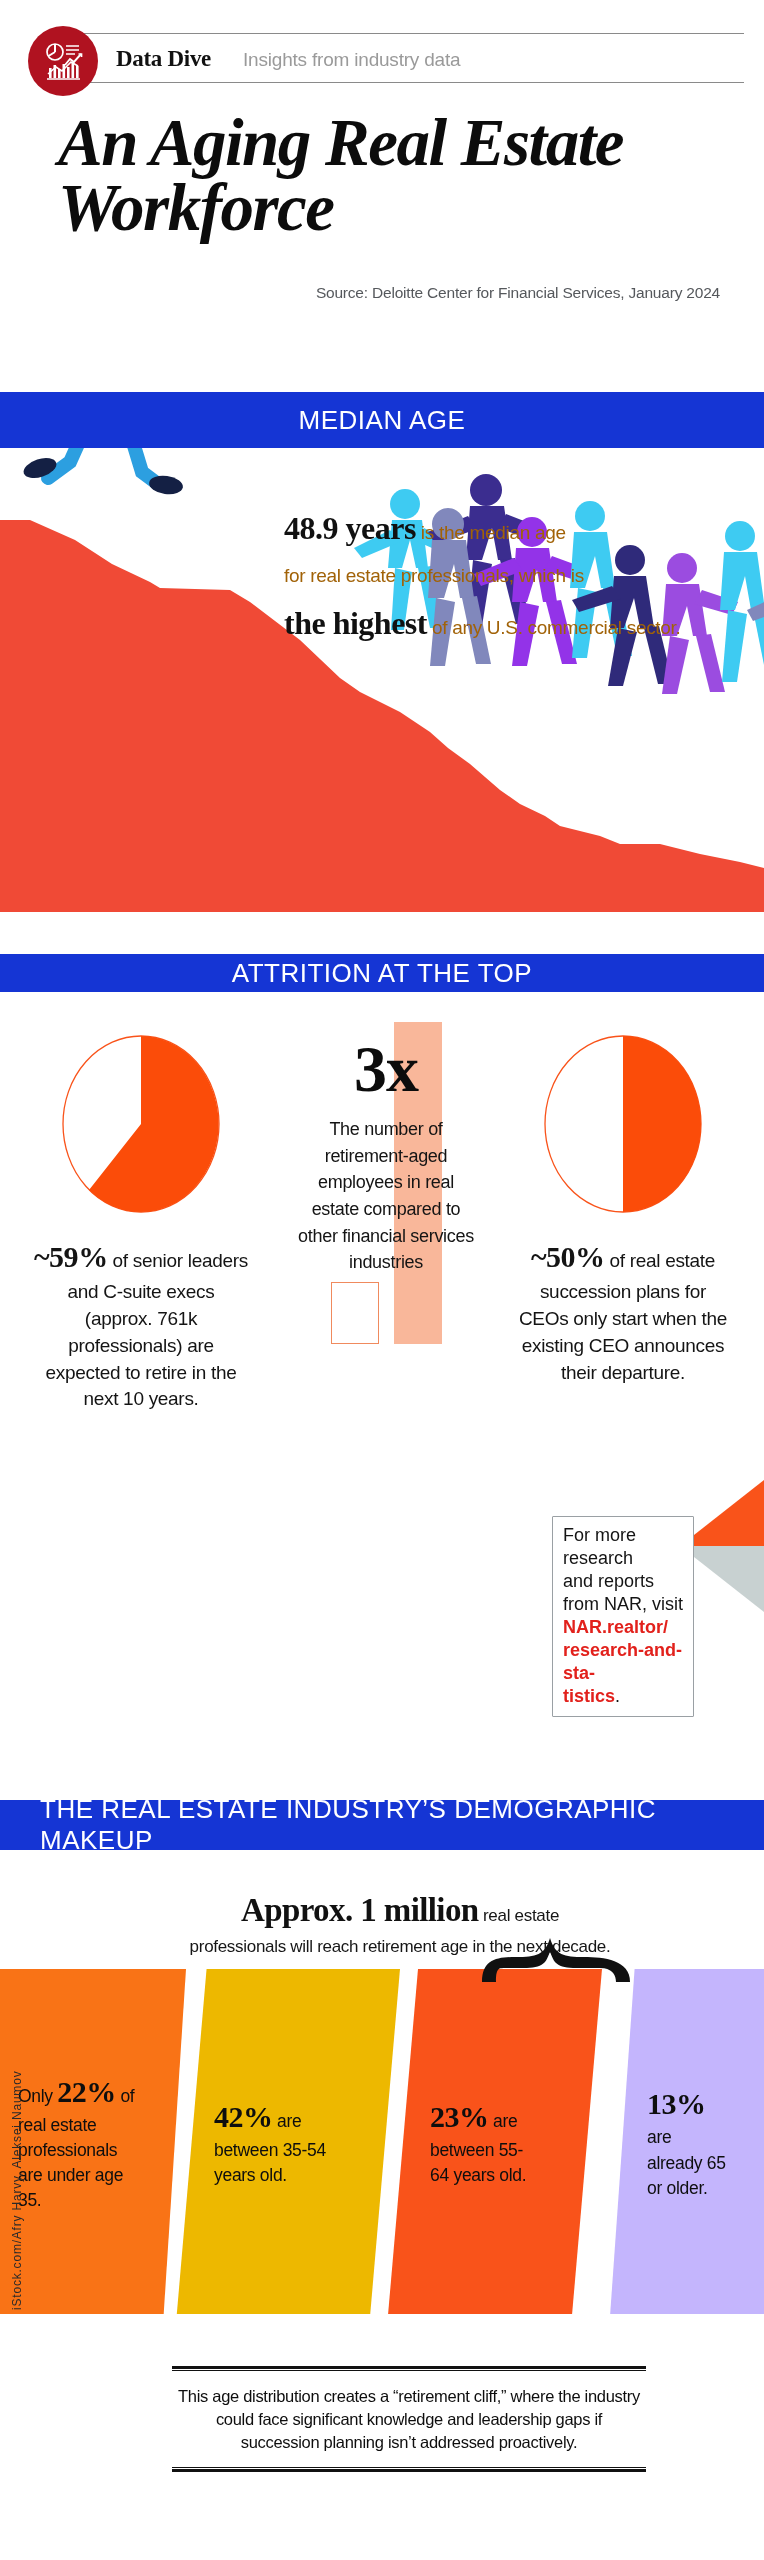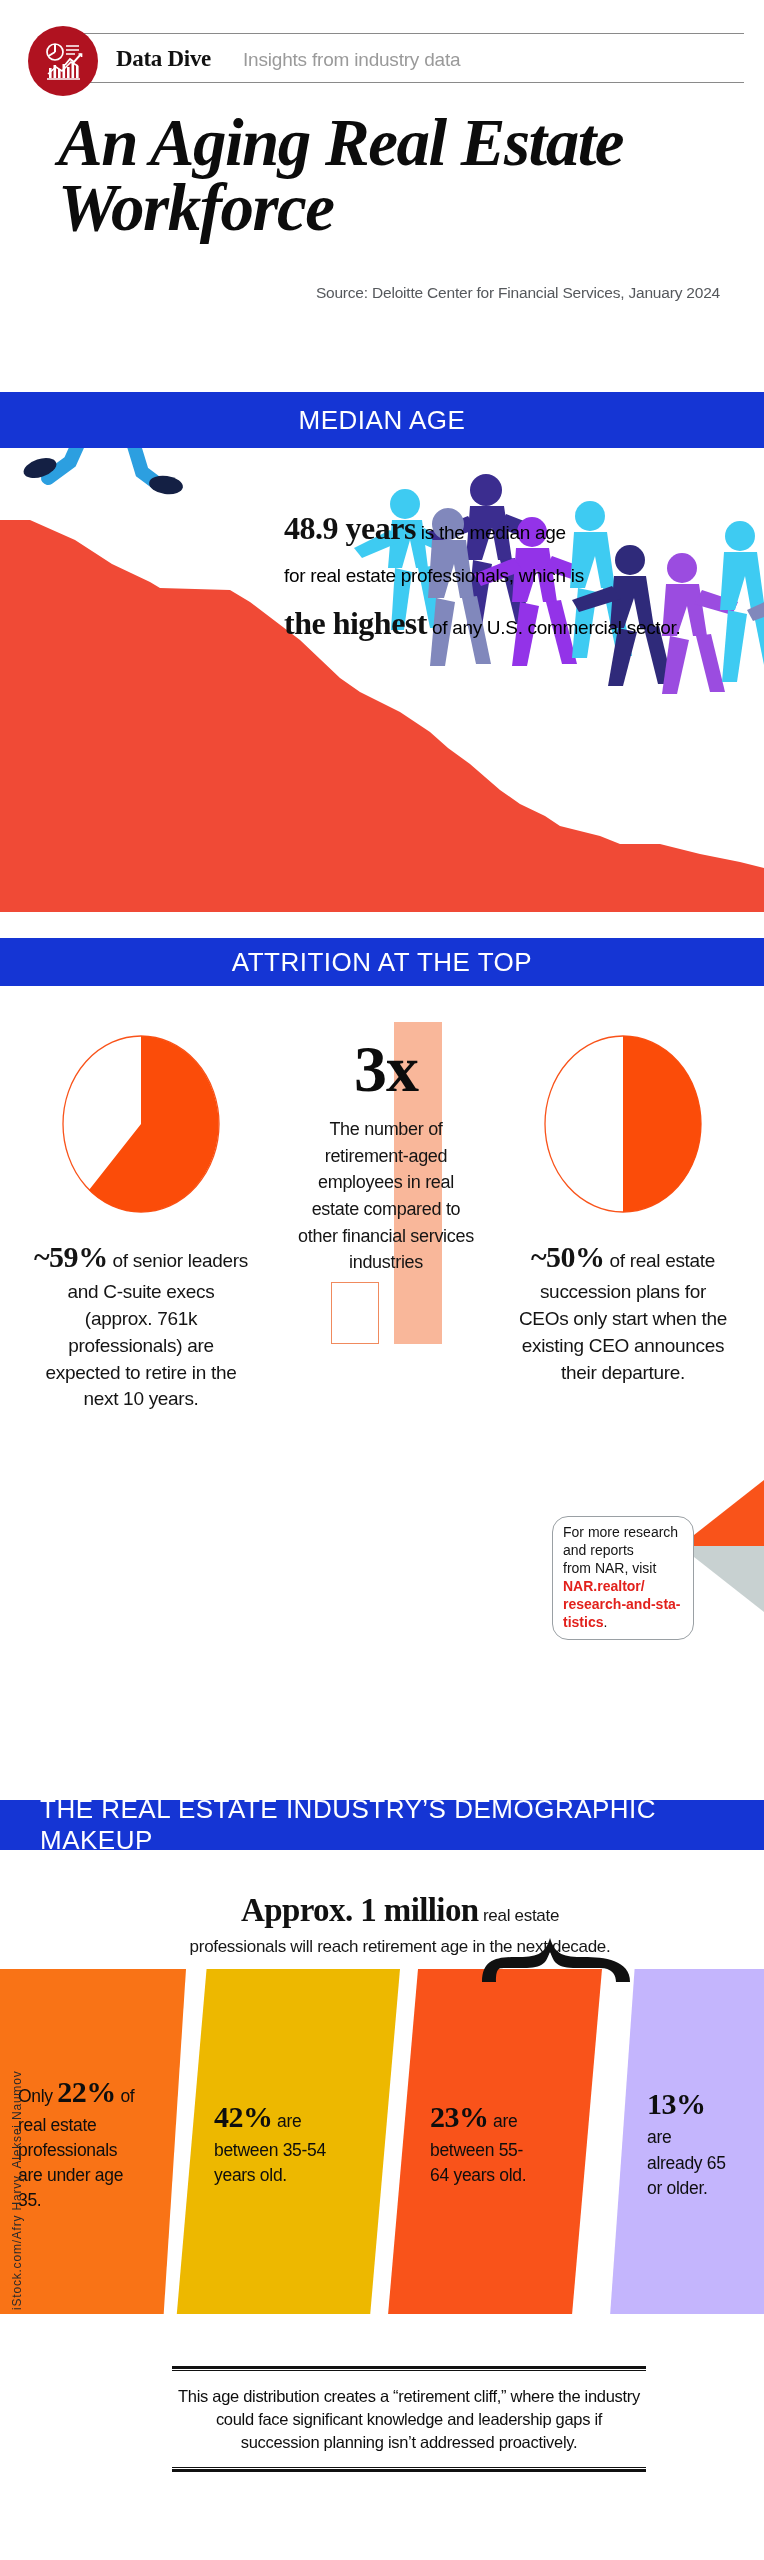--- a/index.html
+++ b/index.html
@@ -111,34 +111,34 @@
   .mt-line { margin-bottom: 22px; line-height: 1; }
   .mt-big {
     font-family: "Liberation Serif", serif;
     font-weight: bold;
     font-size: 32px;
     letter-spacing: -0.5px;
     color: #111;
   }
   .mt-small {
     font-size: 19px;
-    color: #000000;
+    color: #a16207;
     letter-spacing: -0.3px;
   }
 
   .hill-wrap {
     position: absolute;
     left: 0; top: 0;
     width: 764px; height: 520px;
     overflow: hidden;
   }
 
   
   #sec-attrition { position: absolute; left:0; top:938px; width:764px; height:760px; }
-  .attrition-bar { top: 0; height: 48px; }
+  .attrition-bar { top: 16px; height: 38px; }
 
   .col-stat { position: absolute; width: 270px; text-align: center; }
   #col-left  { left: 6px;  top: 96px; }
   #col-right { left: 488px; top: 96px; }
 
   .pie {
     width: 166px; height: 180px;
     margin: 0 auto 22px auto;
     position: relative;
   }
@@ -195,24 +195,24 @@
     letter-spacing: -0.3px;
     padding-top: 14px;
   }
 
   
   .callout {
     position: absolute;
     left: 552px; top: 1516px;
     width: 142px;
     border: 1.3px solid #9aa0a4;
-    border-radius: 16px;
+    border-radius: 1px;
     background: #ffffff;
     padding: 7px 8px 8px 10px;
-    font-size: 14px;
+    font-size: 18px;
     line-height: 1.28;
     color: #141414;
     z-index: 6;
   }
   .callout b { color: #e2211c; font-weight: bold; }
   .folded-orange {
     position: absolute;
     left: 680px; top: 1480px;
     width: 84px; height: 66px;
     background: #f9531a;

